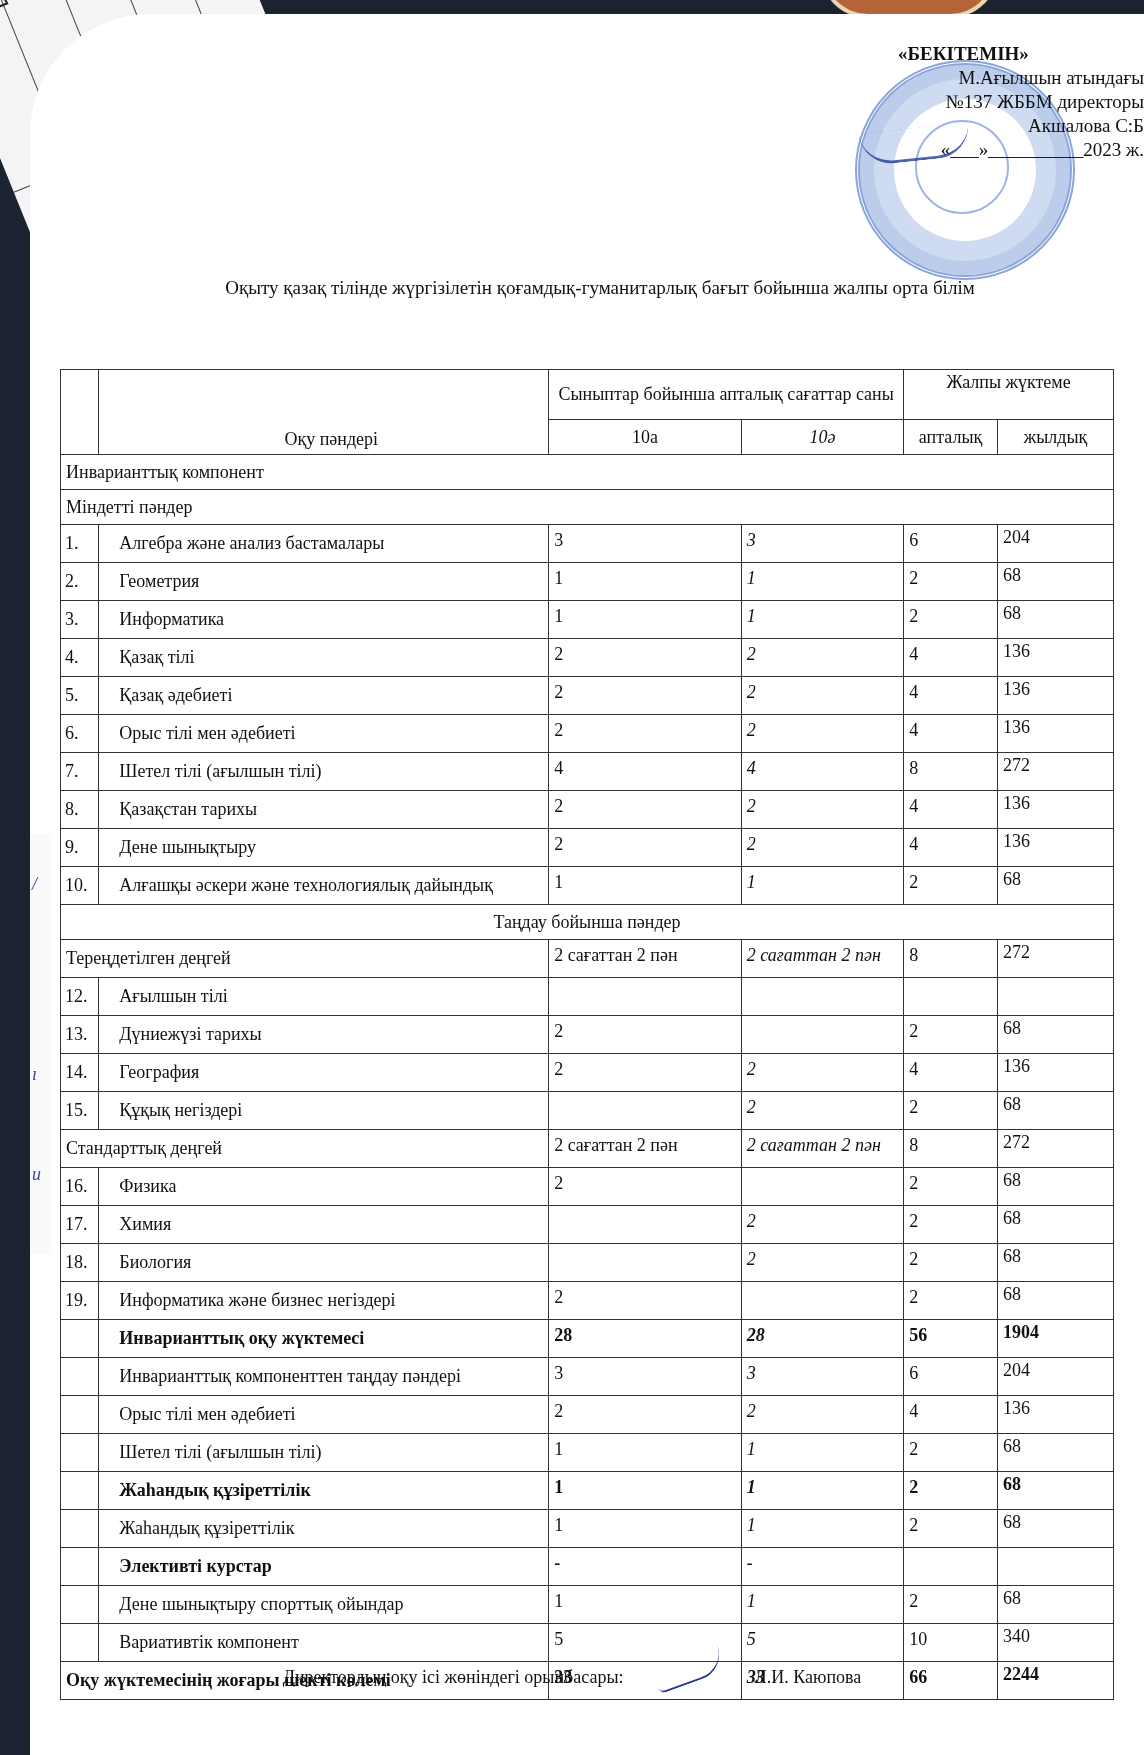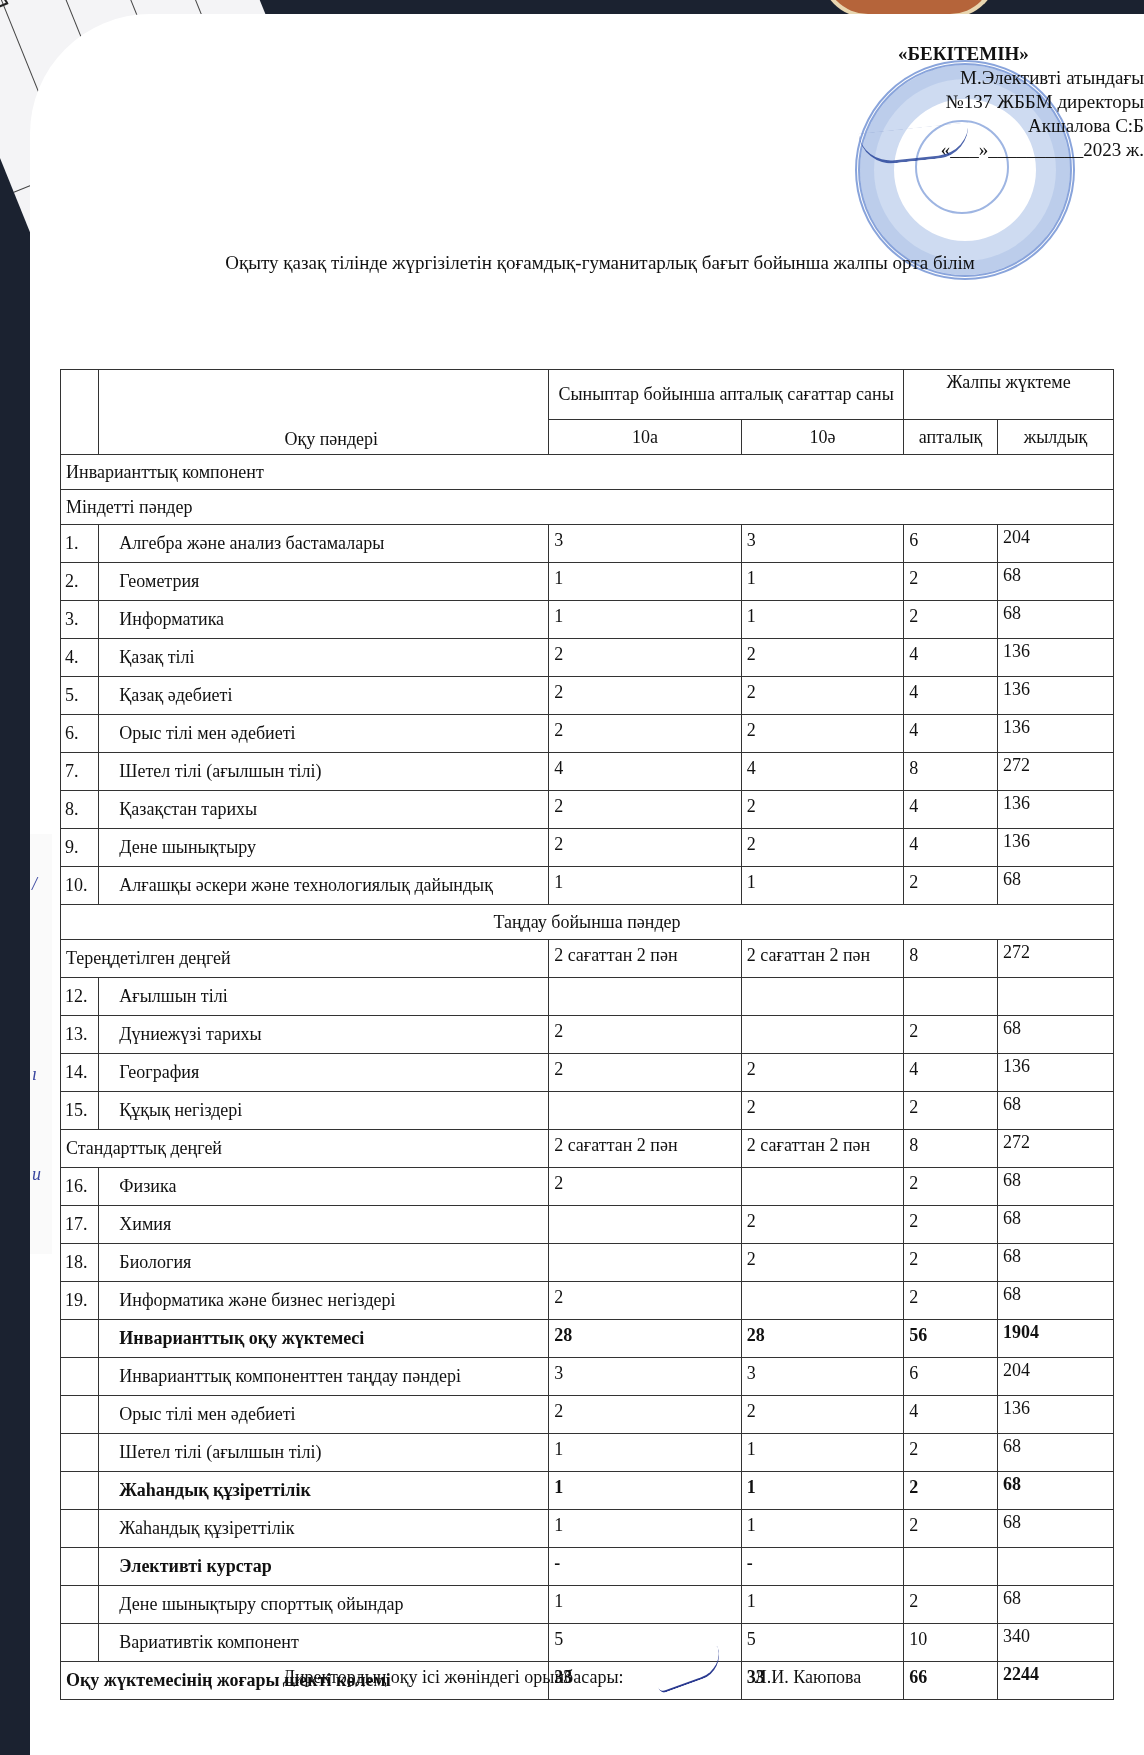--- a/index.html
+++ b/index.html
@@ -49,36 +49,36 @@
     position: absolute; left: 915px; top: 120px; width: 90px; height: 90px;
     border-radius: 50%; border: 2px solid rgba(40,90,190,0.45);
   }
   .signature-top {
     position: absolute; left: 860px; top: 128px; width: 110px; height: 30px;
     border-bottom: 3px solid rgba(30,60,150,0.8); border-radius: 0 0 40px 40px;
     transform: rotate(-6deg);
   }
 
   .doc-title {
-    position: absolute; left: 120px; top: 252px; width: 960px; text-align: center;
+    position: absolute; left: 120px; top: 277px; width: 960px; text-align: center;
     font-size: 19px; line-height: 22px;
   }
   .doc-title .sub { font-weight: bold; }
 
   table.plan {
     position: absolute; left: 60px; top: 369px; width: 1054px;
     border-collapse: collapse; font-size: 18px;
   }
   table.plan td {
     border: 1.5px solid #333; padding: 2px 5px; vertical-align: middle; height: 30px;
   }
   table.plan td.num { width: 28px; padding-left: 4px; }
   table.plan td.name { width: 420px; padding-left: 20px; }
   table.plan td.c10a { width: 180px; vertical-align: top; padding-top: 5px; }
-  table.plan td.c10e { width: 150px; vertical-align: top; padding-top: 5px; }
+  table.plan td.c10e { width: 150px; vertical-align: top; padding-top: 5px; font-style: italic; }
   table.plan td.cw { width: 82px; vertical-align: top; padding-top: 5px; }
   table.plan td.cy { width: 104px; vertical-align: top; padding-top: 2px; }
   table.plan .hdr td { text-align: center; vertical-align: middle; padding-top: 2px; }
   table.plan .center { text-align: center; }
   table.plan .bold td { font-weight: bold; }
   .tall td { height: 44px; }
 
   .footer {
     position: absolute; left: 0; top: 1657px; width: 1144px; text-align: center; font-size: 18px;
   }
@@ -109,21 +109,21 @@
     <span class="mark" style="top:40px">/</span>
     <span class="mark" style="top:230px">ı</span>
     <span class="mark" style="top:330px">и</span>
   </div>
 </div>
 
 <div class="stamp"></div>
 <div class="stamp-inner"></div>
 <div class="approval">
   <div class="title">«БЕКІТЕМІН»</div>
-  <div>М.Элективті атындағы</div>
+  <div>М.Ағылшын атындағы</div>
   <div>№137 ЖББМ директоры</div>
   <div>Акшалова С:Б</div>
   <div>«___»__________2023 ж.</div>
 </div>
 <div class="signature-top"></div>
 
 <div class="doc-title">
   <div>Оқыту қазақ тілінде жүргізілетін қоғамдық-гуманитарлық бағыт бойынша жалпы орта білім</div>
 </div>
 

